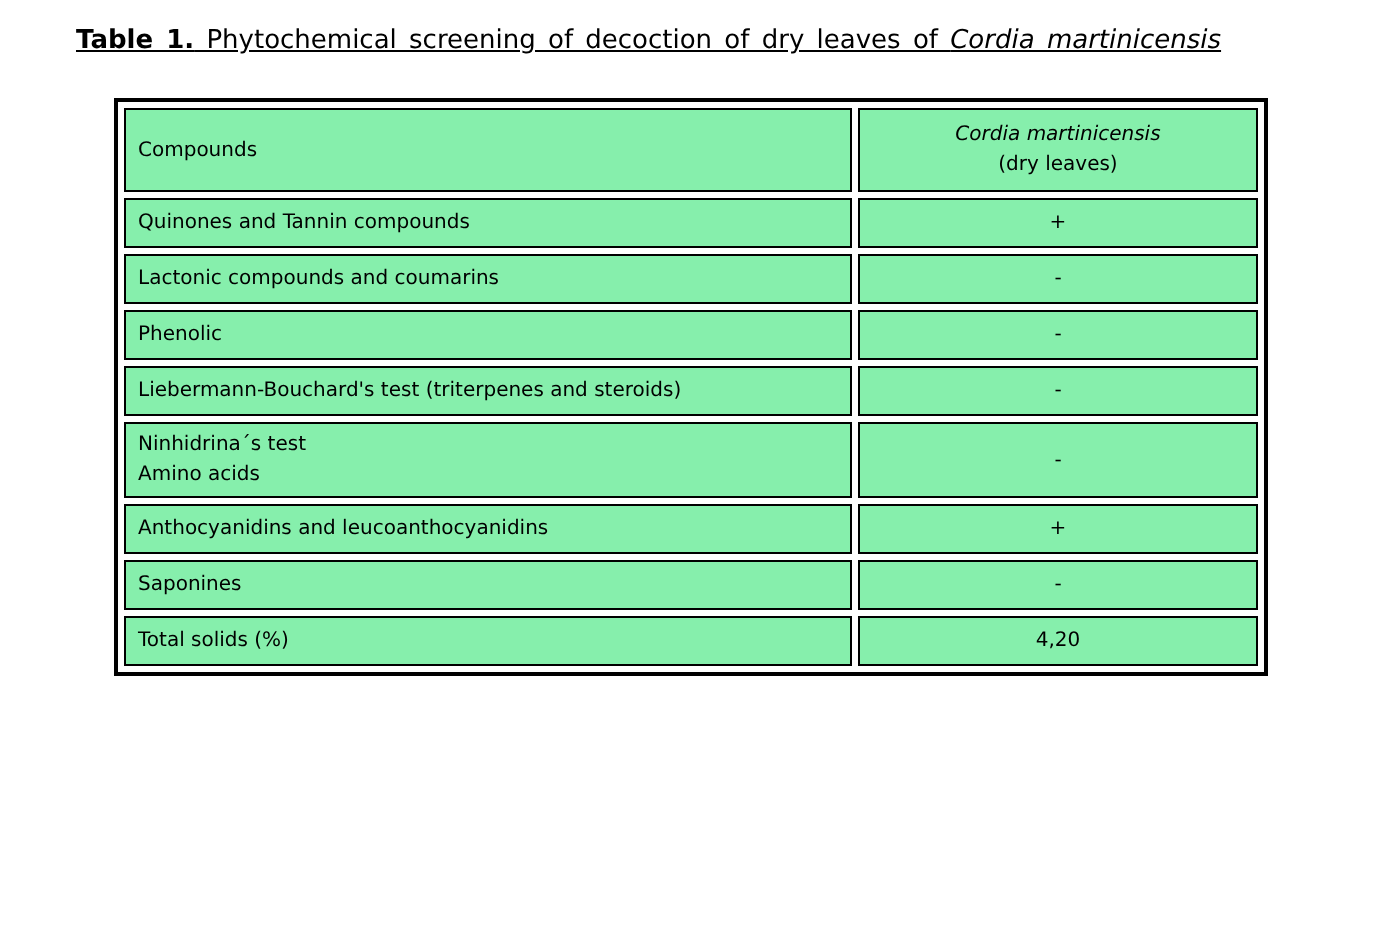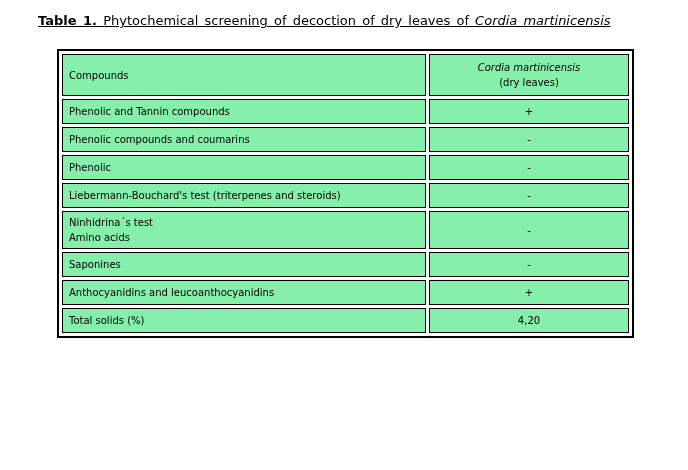--- a/index.html
+++ b/index.html
@@ -58,53 +58,53 @@
   <thead>
     <tr>
       <th class="col-compound">Compounds</th>
       <th class="col-result"><span class="species">Cordia martinicensis</span><br><span>(dry leaves)</span></th>
     </tr>
   </thead>
   <tbody>
 
 
   <tr>
-    <td class="col-compound">Phenolic and Tannin compounds</td>
+    <td class="col-compound">Quinones and Tannin compounds</td>
     <td class="col-result">+</td>
   </tr>
 
   <tr>
-    <td class="col-compound">Phenolic compounds and coumarins</td>
+    <td class="col-compound">Lactonic compounds and coumarins</td>
     <td class="col-result">-</td>
   </tr>
 
   <tr>
     <td class="col-compound">Phenolic</td>
     <td class="col-result">-</td>
   </tr>
 
   <tr>
     <td class="col-compound">Liebermann-Bouchard's test (triterpenes and steroids)</td>
     <td class="col-result">-</td>
   </tr>
 
 
   <tr>
     <td class="col-compound">Ninhidrina´s test<br>Amino acids</td>
     <td class="col-result">-</td>
   </tr>
 
   <tr>
-    <td class="col-compound">Saponines</td>
-    <td class="col-result">-</td>
+    <td class="col-compound">Anthocyanidins and leucoanthocyanidins</td>
+    <td class="col-result">+</td>
   </tr>
 
   <tr>
-    <td class="col-compound">Anthocyanidins and leucoanthocyanidins</td>
-    <td class="col-result">+</td>
+    <td class="col-compound">Saponines</td>
+    <td class="col-result">-</td>
   </tr>
 
 
   <tr>
     <td class="col-compound">Total solids (%)</td>
     <td class="col-result">4,20</td>
   </tr>
 </tbody>
 </table>
 

